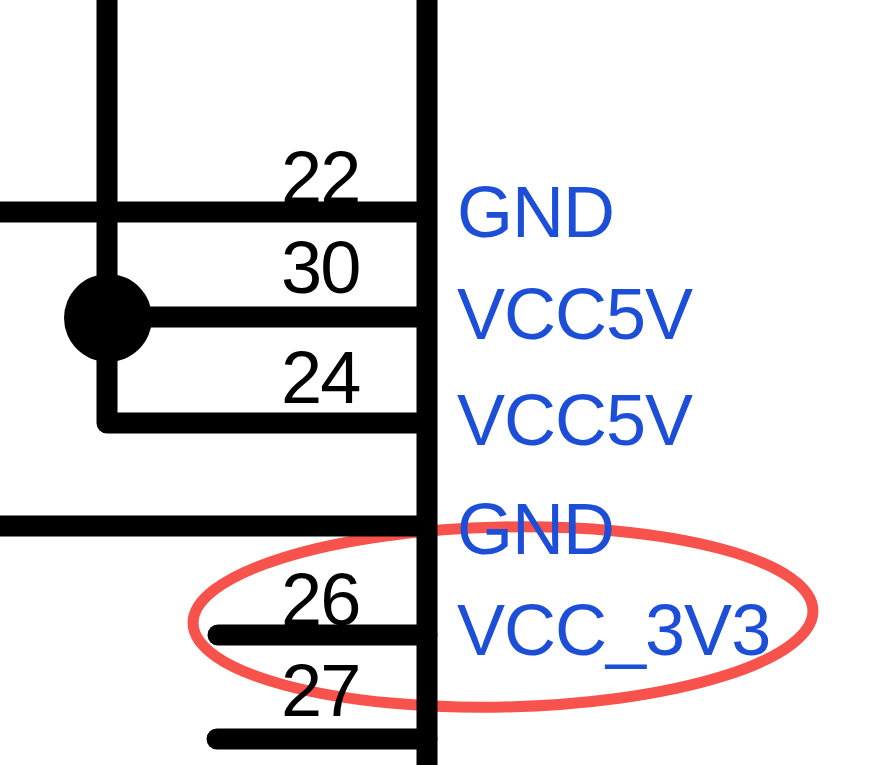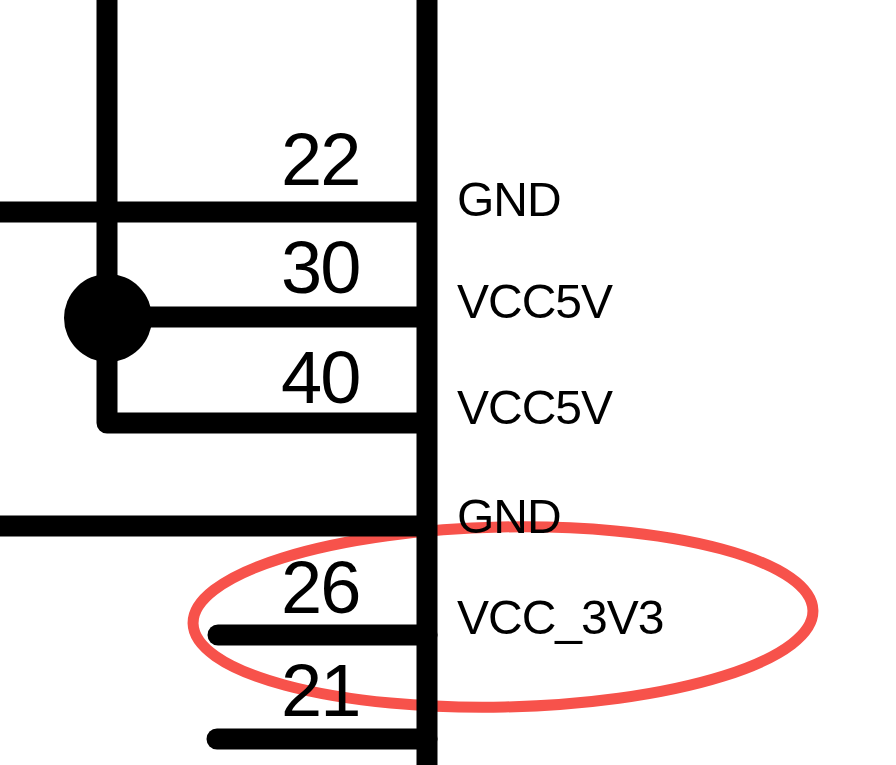--- a/index.html
+++ b/index.html
@@ -26,24 +26,24 @@
     left: 281px;
     font-size: 74px;
     line-height: 1;
     letter-spacing: -2px;
     color: #000000;
     white-space: nowrap;
   }
   .pin-label {
     position: absolute;
     left: 457px;
-    font-size: 48px;
+    font-size: 72px;
     line-height: 1;
     letter-spacing: -1px;
-    color: #000000;
+    color: #1d4ed8;
     white-space: nowrap;
   }
 </style>
 </head>
 <body>
 
 <div class="canvas">
 
   <svg width="896" height="765" viewBox="0 0 896 765">
 
@@ -59,25 +59,25 @@
 
     <line x1="218" y1="635" x2="427" y2="635" stroke="#000000" stroke-width="21" stroke-linecap="round"></line>
 
     <line x1="217" y1="739" x2="427" y2="739" stroke="#000000" stroke-width="21" stroke-linecap="round"></line>
 
     <line x1="427" y1="0" x2="427" y2="765" stroke="#000000" stroke-width="21"></line>
 
     <circle cx="108" cy="318" r="44" fill="#000000"></circle>
   </svg>
 
-  <div class="pin-num" style="top:123px">22</div>
+  <div class="pin-num" style="top:141px">22</div>
   <div class="pin-num" style="top:231px">30</div>
-  <div class="pin-num" style="top:341px">40</div>
-  <div class="pin-num" style="top:551px">26</div>
-  <div class="pin-num" style="top:654px">21</div>
+  <div class="pin-num" style="top:341px">24</div>
+  <div class="pin-num" style="top:563px">26</div>
+  <div class="pin-num" style="top:654px">27</div>
 
   <div class="pin-label" style="top:176px">GND</div>
   <div class="pin-label" style="top:278px">VCC5V</div>
   <div class="pin-label" style="top:384px">VCC5V</div>
   <div class="pin-label" style="top:493px">GND</div>
   <div class="pin-label" style="top:594px">VCC_3V3</div>
 
 </div>
 
 </body></html>

